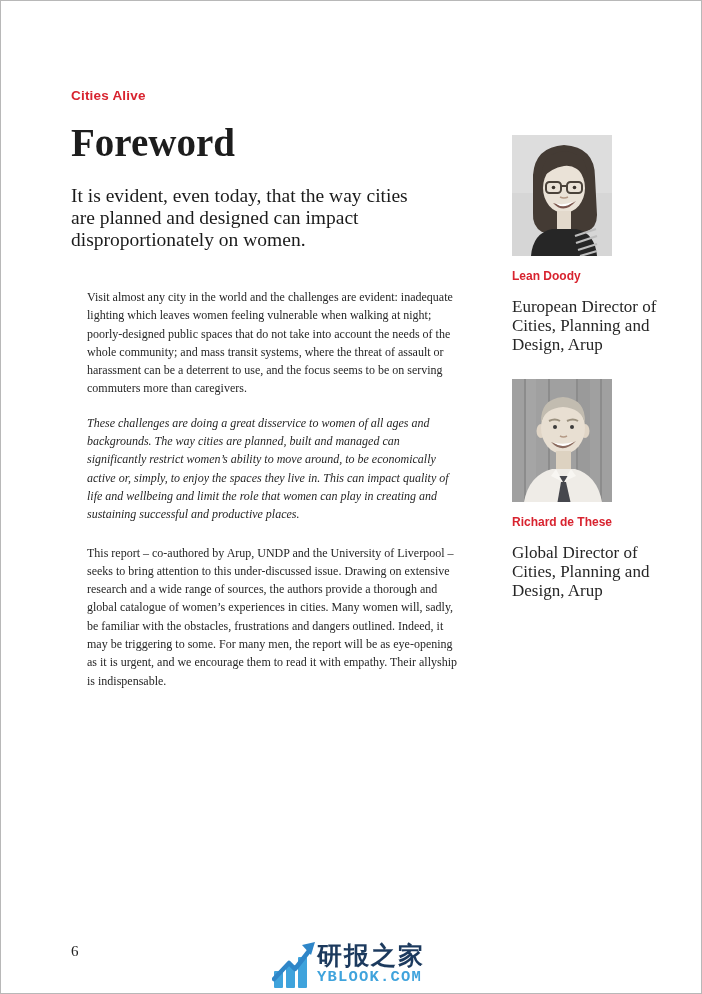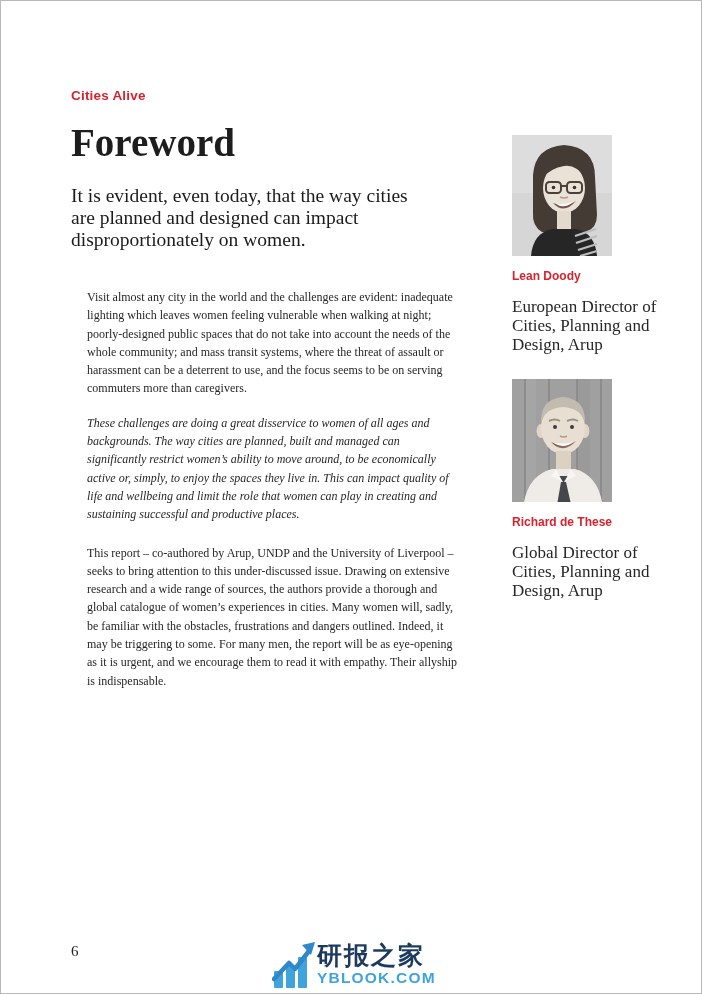--- a/index.html
+++ b/index.html
@@ -68,21 +68,21 @@
     display:flex; align-items:center; 
   }
   .wm-icon svg { display:block; width:45px; height:51px; }
   .wm-text { display:flex; flex-direction:column; }
   .wm-name {
     font-family:"Liberation Sans", sans-serif;
     font-weight:700; font-size:25px; line-height:27px;
     letter-spacing:2px; color:#1c3a5e; white-space:nowrap;
   }
   .wm-domain {
-    font-family:Liberation Sans, sans-serif;
+    font-family:Liberation Mono, monospace;
     font-weight:700; font-size:15.5px; line-height:17px;
     letter-spacing:1.2px; color:#3fa3dc; white-space:nowrap;
   }
 </style>
 </head>
 <body>
 
 <div class="page">
 
   <div class="brand">Cities Alive</div>

